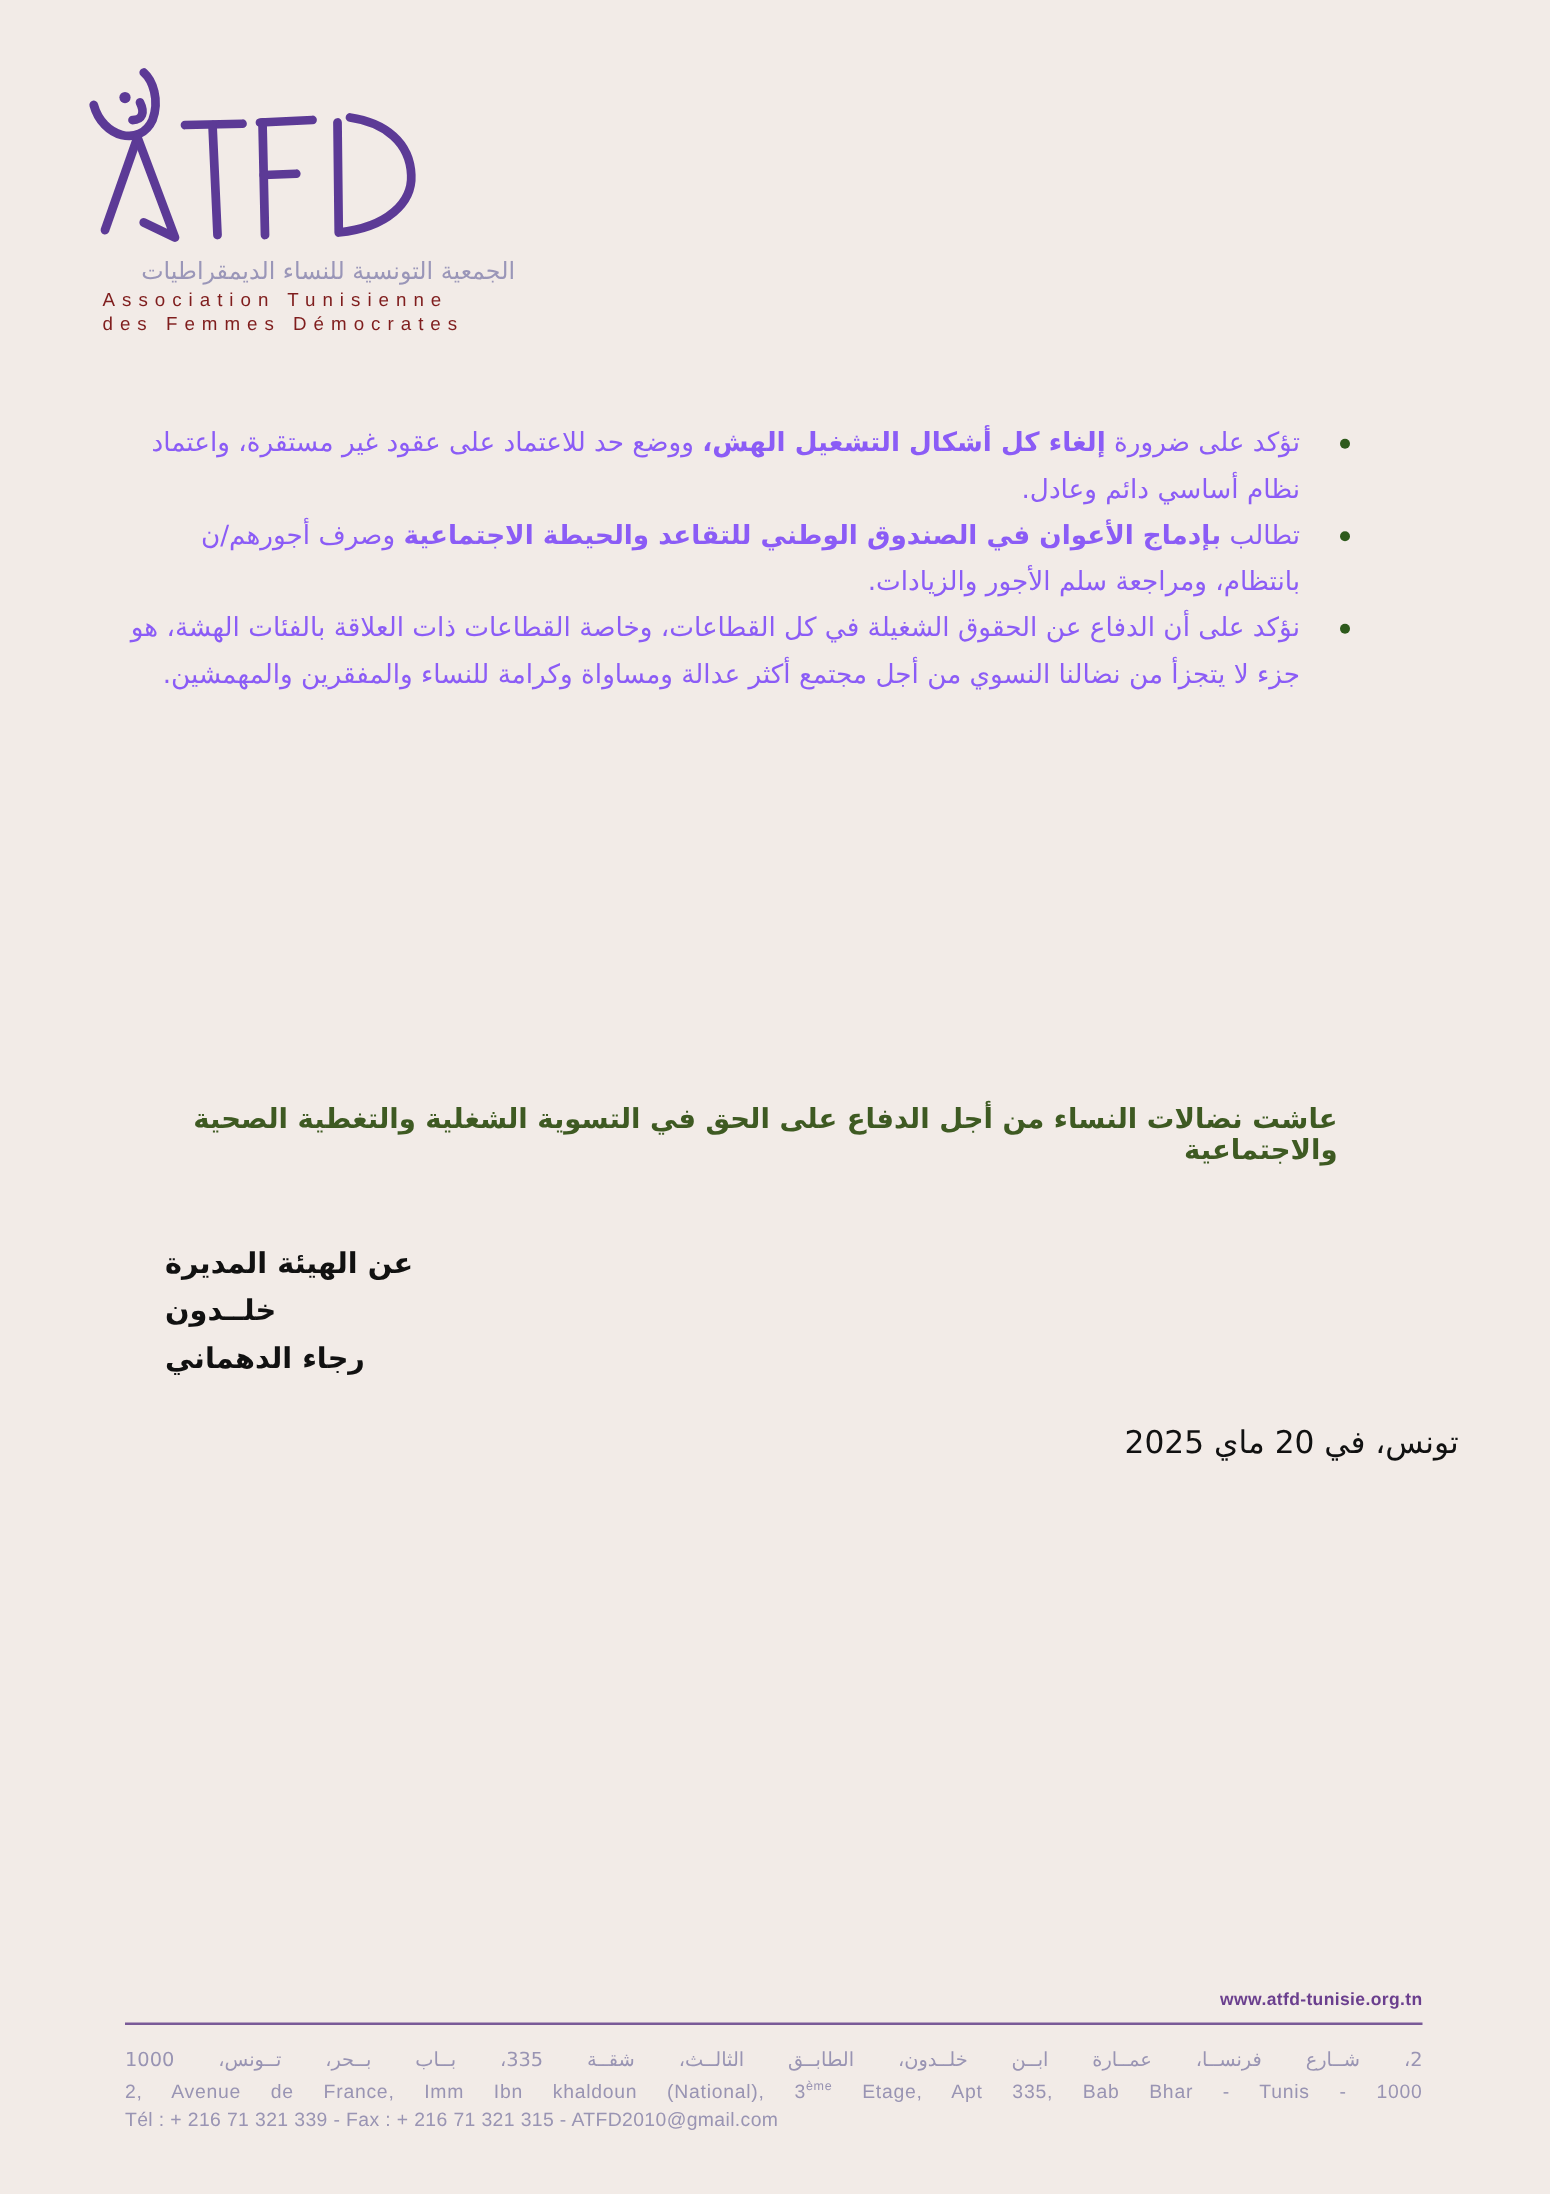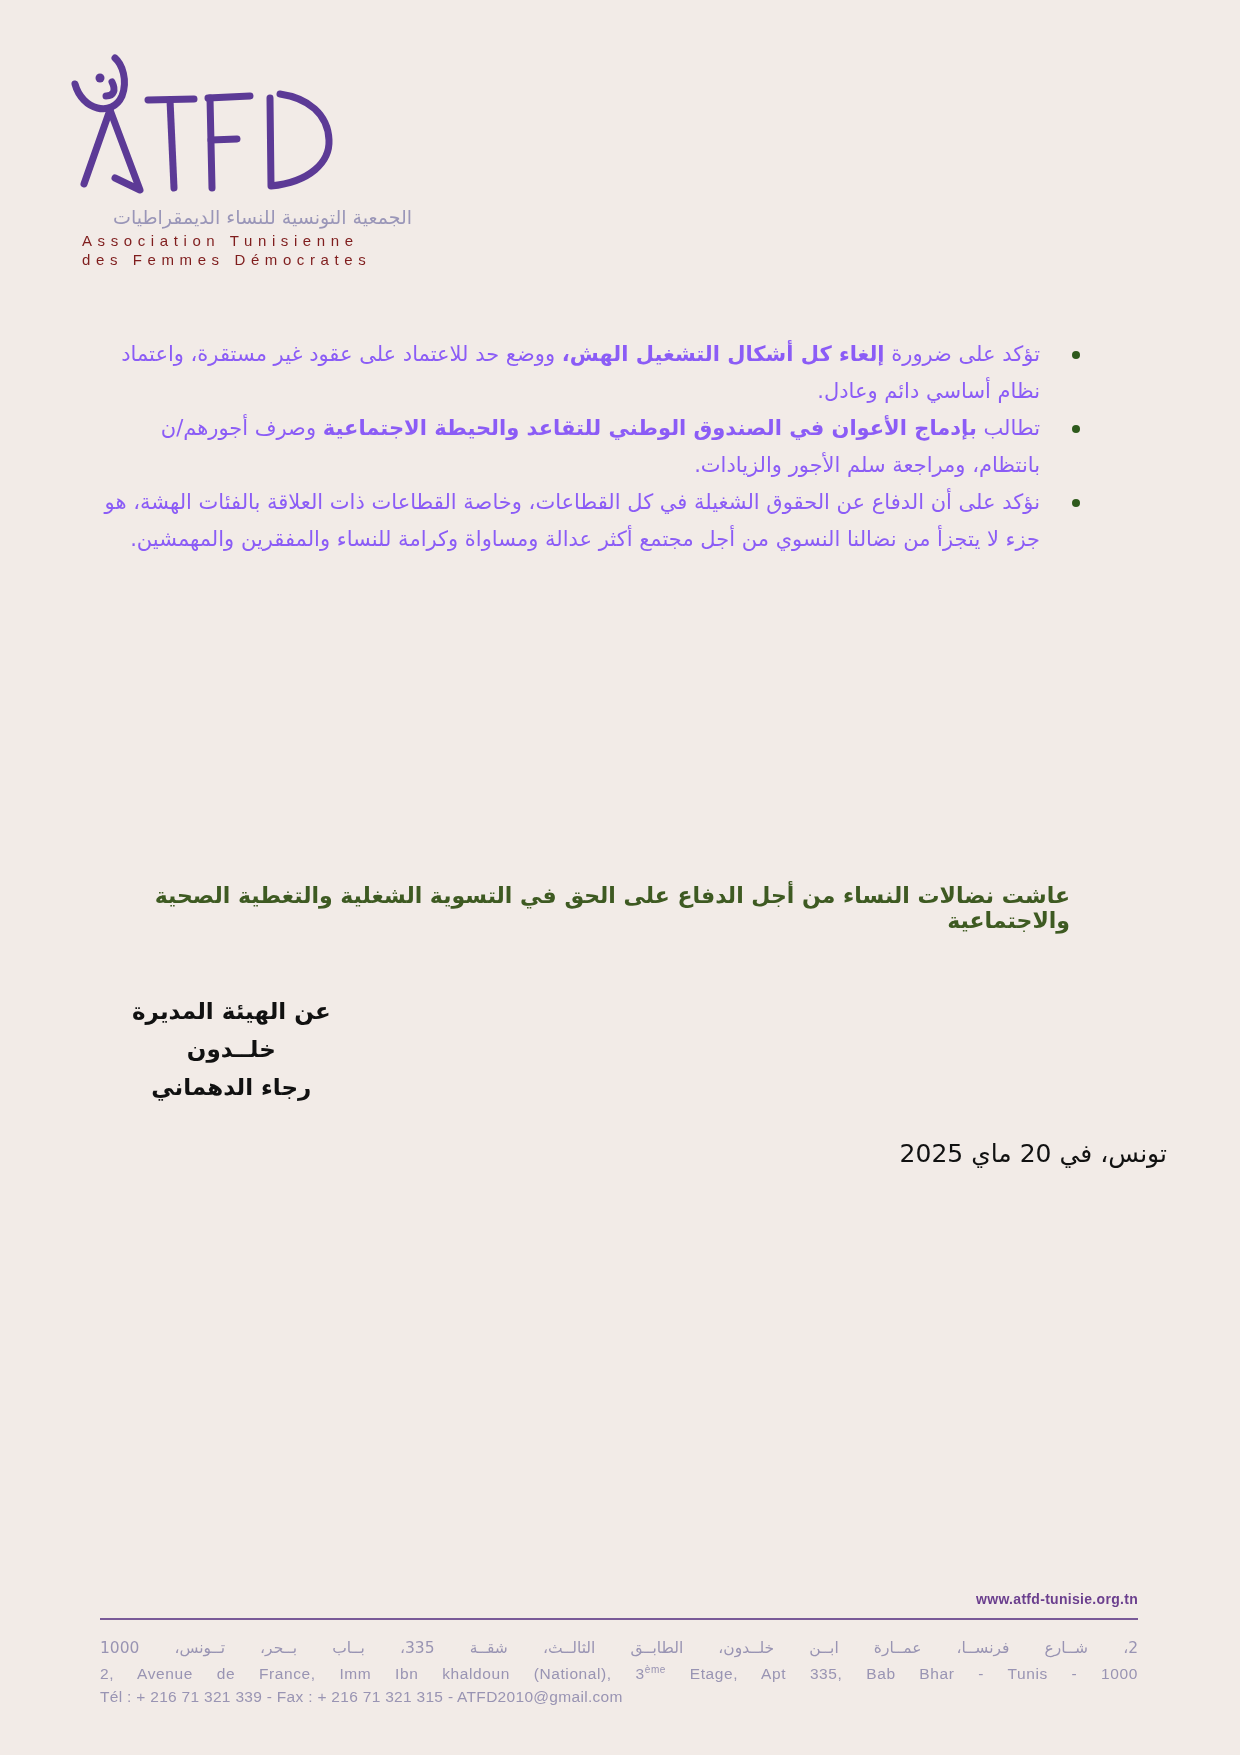--- a/index.html
+++ b/index.html
@@ -48,21 +48,21 @@
     font-family: "DejaVu Sans", sans-serif;
     font-size: 22px; font-weight: bold; color: #3e5a22; margin-top: 30px;
   }
 
   .signature {
     position: absolute; left: 74px; top: 992px;
     direction: rtl; text-align: left;
     font-family: "DejaVu Sans", sans-serif;
     font-size: 23px; font-weight: bold; line-height: 38px; color: #111;
   }
-  .signature div { direction: rtl; text-align: center; margin-left: 29px; }
+  .signature div { direction: rtl; text-align: left; margin-left: 29px; }
   .sigbox { display: inline-block; }
 
   .date {
     position: absolute; right: 73px; top: 1139px;
     direction: rtl;
     font-family: "DejaVu Sans", sans-serif;
     font-size: 25px; color: #111;
   }
 
   .website {

